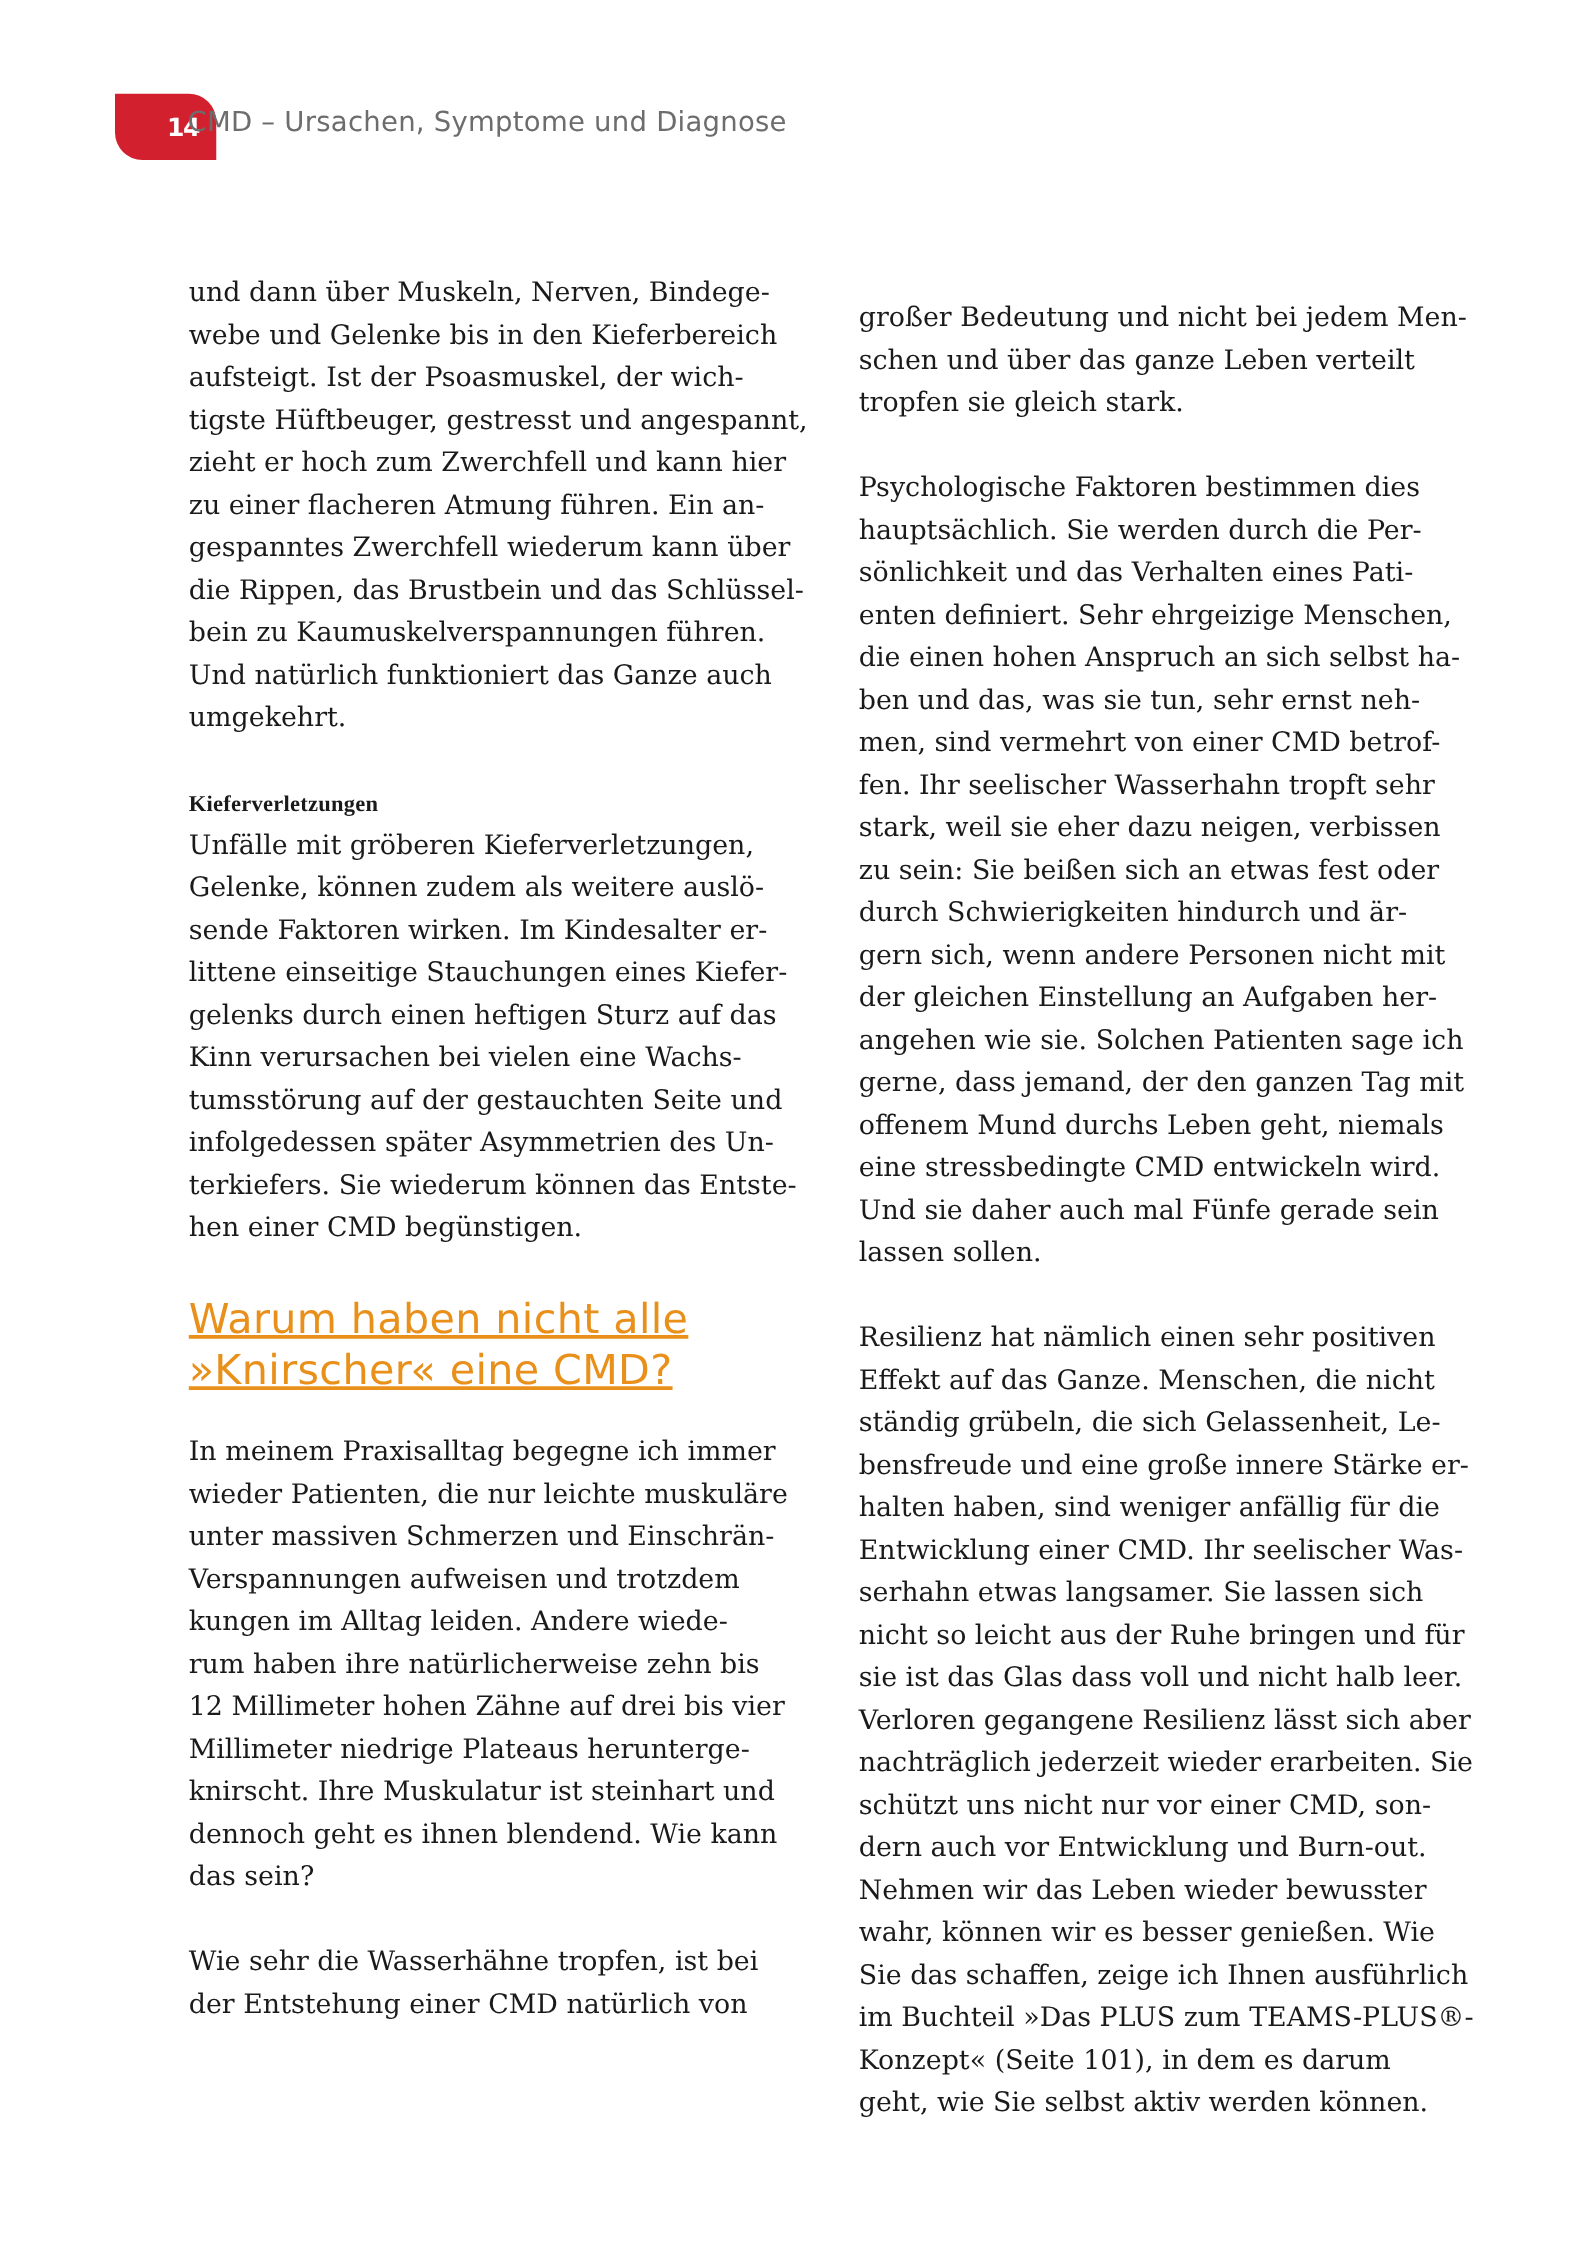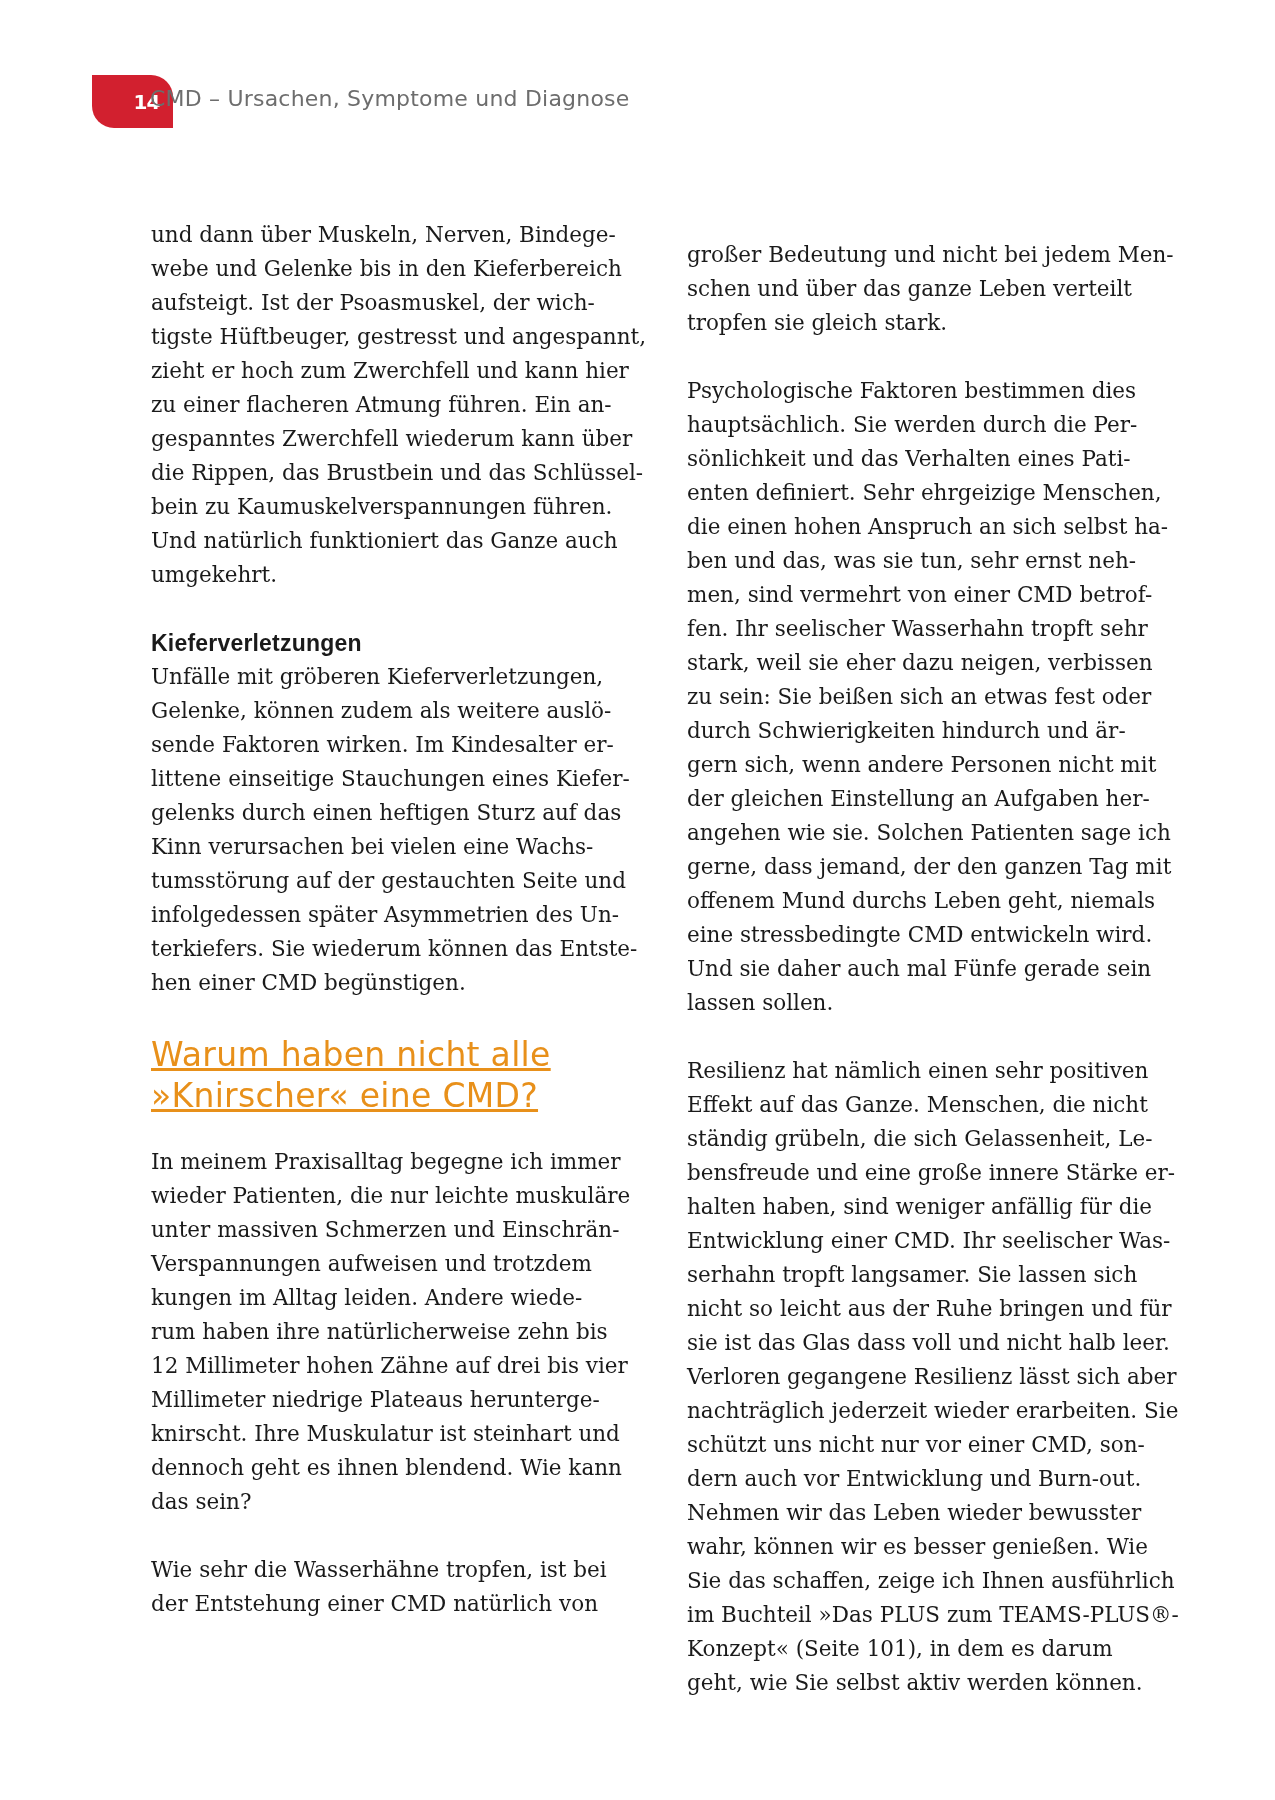--- a/index.html
+++ b/index.html
@@ -21,21 +21,21 @@
     .column {
       position: absolute; top: 218px; width: 500px;
       font-family: "DejaVu Serif", serif; font-size: 21.5px; line-height: 34px;
       color: #1a1a1a;
     }
     .col-left { left: 151px; }
     .col-right { left: 687px; margin-top: 20px; }
     .line { display: block; white-space: nowrap; }
     .para { margin-bottom: 34px; }
     .subhead {
-      font-family: Liberation Sans, sans-serif; font-size: 23px; font-weight: bold;
+      font-family: Liberation Serif, serif; font-size: 18px; font-weight: bold;
       color: #1a1a1a; display: block; line-height: 34px; letter-spacing: 0.2px;
     }
     .section-heading {
       font-family: "DejaVu Sans", sans-serif; font-size: 33px; line-height: 41px;
       color: #e8901a; margin-top: 28px; margin-bottom: 29px; letter-spacing: 0.3px;
     }
     .section-heading .line { white-space: nowrap; text-decoration: underline; }
     .footer {
       position: absolute; left: 0; right: 0; top: 1854px; text-align: center;
       font-family: Liberation Sans, sans-serif; font-size: 19px; color: #222222;
@@ -129,21 +129,21 @@
       <span class="line">Und sie daher auch mal Fünfe gerade sein</span>
       <span class="line">lassen sollen.</span>
     </div>
   <div class="para">
       <span class="line">Resilienz hat nämlich einen sehr positiven</span>
       <span class="line">Effekt auf das Ganze. Menschen, die nicht</span>
       <span class="line">ständig grübeln, die sich Gelassenheit, Le-</span>
       <span class="line">bensfreude und eine große innere Stärke er-</span>
       <span class="line">halten haben, sind weniger anfällig für die</span>
       <span class="line">Entwicklung einer CMD. Ihr seelischer Was-</span>
-      <span class="line">serhahn tropft langsamer. Sie lassen sich</span>
+      <span class="line">serhahn etwas langsamer. Sie lassen sich</span>
       <span class="line">nicht so leicht aus der Ruhe bringen und für</span>
       <span class="line">sie ist das Glas dass voll und nicht halb leer.</span>
       <span class="line">Verloren gegangene Resilienz lässt sich aber</span>
       <span class="line">nachträglich jederzeit wieder erarbeiten. Sie</span>
       <span class="line">schützt uns nicht nur vor einer CMD, son-</span>
       <span class="line">dern auch vor Entwicklung und Burn-out.</span>
       <span class="line">Nehmen wir das Leben wieder bewusster</span>
       <span class="line">wahr, können wir es besser genießen. Wie</span>
       <span class="line">Sie das schaffen, zeige ich Ihnen ausführlich</span>
       <span class="line">im Buchteil »Das PLUS zum TEAMS-PLUS®-</span>

